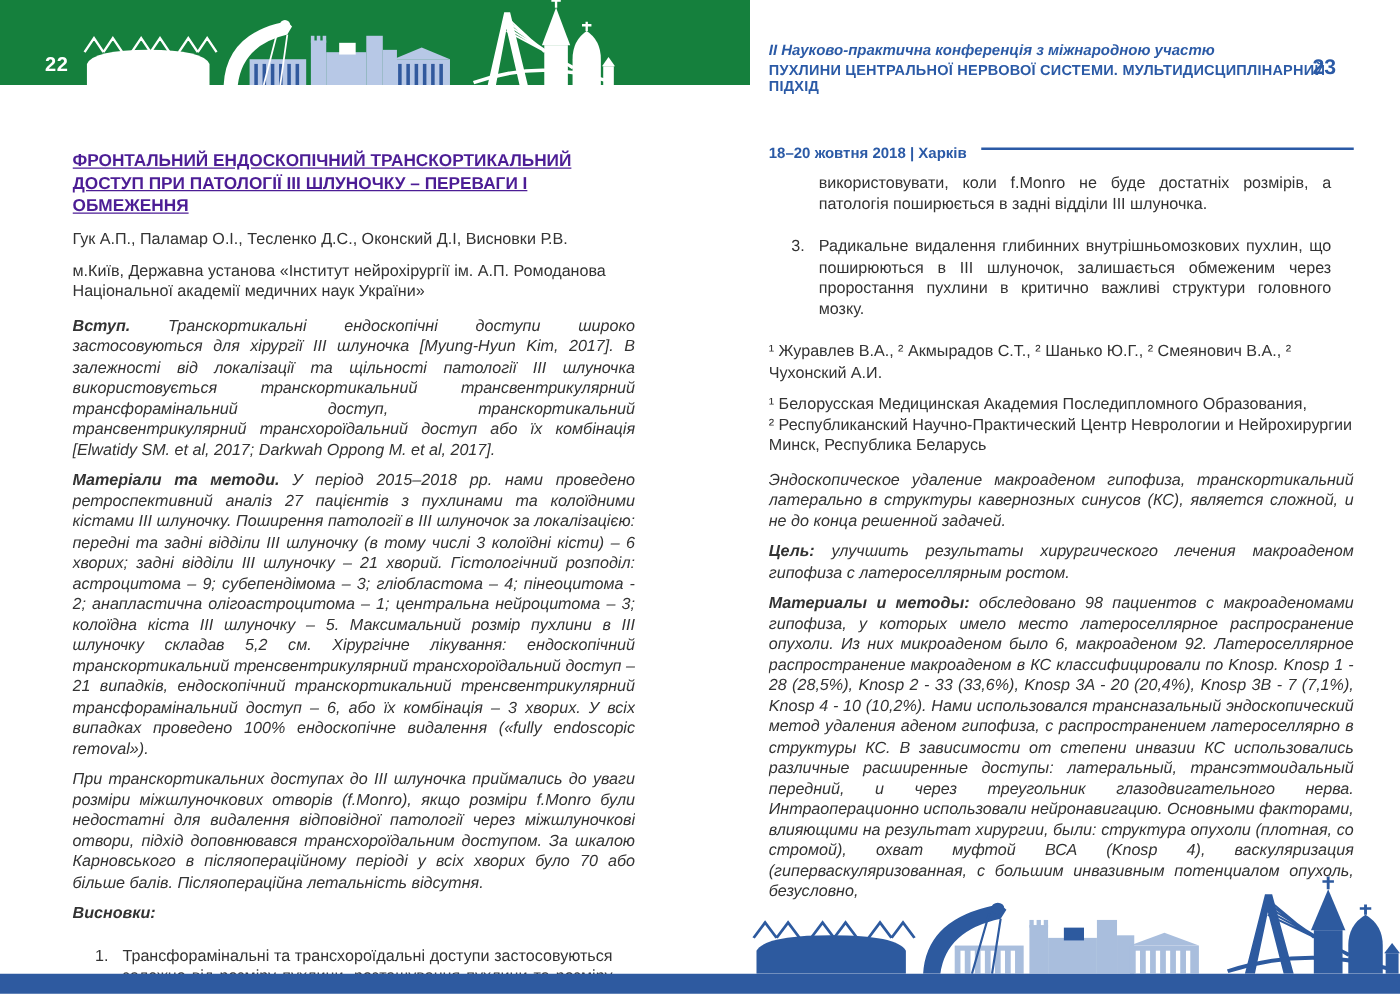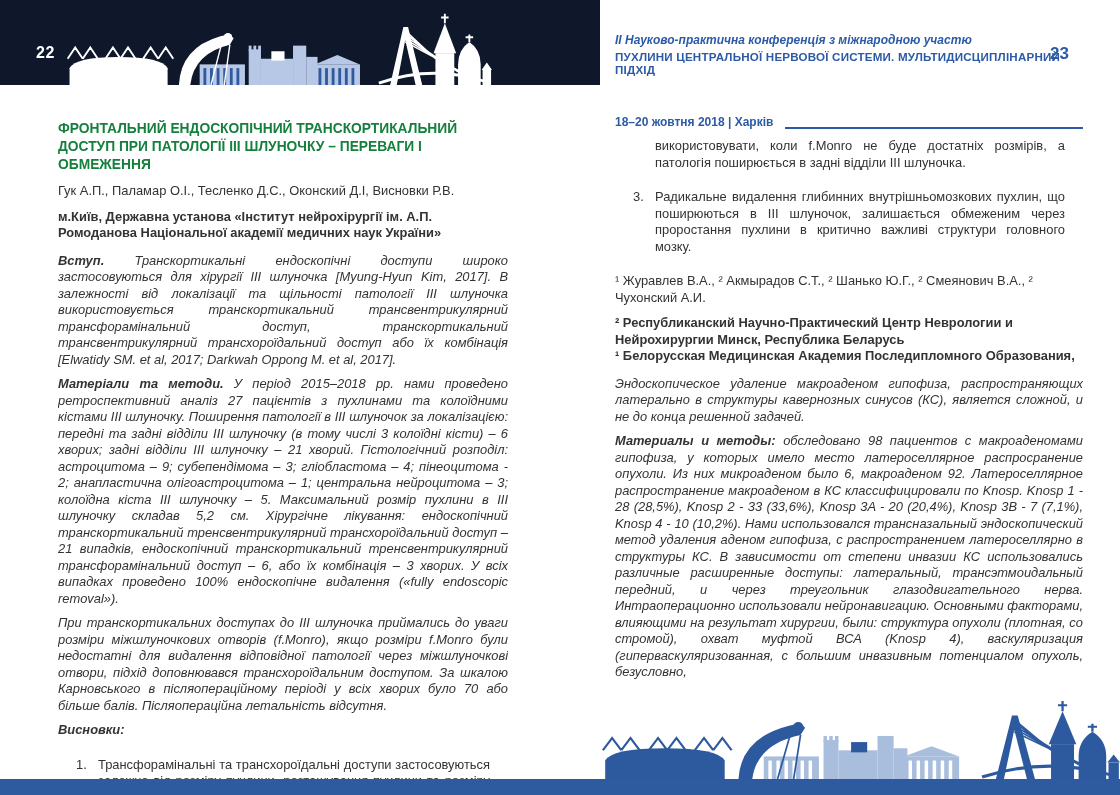--- a/index.html
+++ b/index.html
@@ -6,56 +6,56 @@
   body{
     width:1120px;height:795px;position:relative;overflow:hidden;
     background:#ffffff;
     font-family:"Liberation Sans","DejaVu Sans",sans-serif;
     color:#333333;
   }
   .spread{position:absolute;inset:0;}
 
   
   .banner{
-    position:absolute;left:0;top:0;width:600px;height:85px;
-    background:#0f172a;
+    position:absolute;left:0;top:0;width:600px;height:68px;
+    background:#15803d;
   }
   .banner .pn{
     position:absolute;left:36px;top:44px;
     color:#ffffff;font-weight:bold;font-size:16px;letter-spacing:.5px;
   }
   .skyline{position:absolute;}
   .skyline-top{left:62px;bottom:0;--m:#ffffff;--a:#b7c8e6;--bg:#31599D;}
   .skyline-bottom{right:0;bottom:16px;--m:#2d5a9f;--a:#a9bedd;--bg:#ffffff;}
 
   
   .conf-header{
     position:absolute;left:615px;top:33px;width:468px;
     color:#2B5AA6;
   }
   .ch1{font-size:12px;font-weight:bold;margin-bottom:3px;font-style:italic;}
   .ch2{font-size:11.6px;font-weight:bold;letter-spacing:.2px;margin-bottom:6px;}
-  .ch3row{display:flex;align-items:flex-end;font-size:12px;font-weight:bold;margin-top:39px;}
+  .ch3row{display:flex;align-items:flex-start;font-size:12px;font-weight:bold;margin-top:39px;}
   .ch3row .rule{flex:1;height:2px;background:#2B5AA6;margin-left:12px;margin-top:3px;}
   .pn-right{
     position:absolute;left:1050px;top:44px;
     color:#2B5AA6;font-weight:bold;font-size:17px;
   }
 
   
   .col{position:absolute;font-size:12.9px;line-height:16.5px;}
   .col-left{left:58px;top:120px;width:450px;height:660px;overflow:hidden;}
   .col-right{left:615px;top:120px;width:468px;height:610px;overflow:hidden;}
 
   h2.abs-title{
     margin:0 0 9px 0;
-    color:#15803d;font-size:13.8px;line-height:18px;font-weight:bold;
+    color:#4c1d95;font-size:13.8px;line-height:18px;font-weight:bold;text-decoration:underline;
   }
   .authors{margin:0 0 9px 0;}
-  .affiliation{margin:0 0 11px 0;font-weight:bold;}
+  .affiliation{margin:0 0 11px 0;}
   p.body{margin:0 0 8px 0;text-align:justify;font-style:italic;}
   p.tight{margin:0 0 2px 0;}
   .lead{font-weight:bold;}
   .li{display:flex;margin:18px;}
   .li .num{flex:0 0 22px;}
   .li .itxt{flex:1;text-align:justify;}
   .mt-next-abs{margin-top:46px;}
 
   
   .bottom-bar{
@@ -163,26 +163,27 @@
       <span class="num"></span>
       <span class="itxt">використовувати, коли f.Monro не буде достатніх розмірів, а патологія поширюється в задні відділи ІІІ шлуночка.</span>
     </div>
     <div class="li">
       <span class="num">3.</span>
       <span class="itxt">Радикальне видалення глибинних внутрішньомозкових пухлин, що поширюються в ІІІ шлуночок, залишається обмеженим через проростання пухлини в критично важливі структури головного мозку.</span>
     </div>
 
     <div class="authors">¹ Журавлев В.А., ² Акмырадов С.Т., ² Шанько Ю.Г., ² Смеянович В.А., ² Чухонский А.И.</div>
     <div class="affiliation">
+      <div>¹ Белорусская Медицинская Академия Последипломного Образования,</div>
       <div>² Республиканский Научно-Практический Центр Неврологии и Нейрохирургии Минск, Республика Беларусь</div>
-      <div>¹ Белорусская Медицинская Академия Последипломного Образования,</div>
     </div>
 
-    <p class="body">Эндоскопическое удаление макроаденом гипофиза, распространяющих латерально в структуры кавернозных синусов (КС), является сложной, и не до конца решенной задачей.</p>
+    <p class="body">Эндоскопическое удаление макроаденом гипофиза, транскортикальний латерально в структуры кавернозных синусов (КС), является сложной, и не до конца решенной задачей.</p>
 
+    <p class="body"><b class="lead">Цель:</b> <span>улучшить результаты хирургического лечения макроаденом гипофиза с латероселлярным ростом.</span></p>
 
     <p class="body"><b class="lead">Материалы и методы:</b> <span>обследовано 98 пациентов с макроаденомами гипофиза, у которых имело место латероселлярное распросранение опухоли. Из них микроаденом было 6, макроаденом 92. Латероселлярное распространение макроаденом в КС классифицировали по Knosp. Knosp 1 - 28 (28,5%), Knosp 2 - 33 (33,6%), Knosp 3A - 20 (20,4%), Knosp 3B - 7 (7,1%), Knosp 4 - 10 (10,2%). Нами использовался трансназальный эндоскопический метод удаления аденом гипофиза, с распространением латероселлярно в структуры КС. В зависимости от степени инвазии КС использовались различные расширенные доступы: латеральный, трансэтмоидальный передний, и через треугольник глазодвигательного нерва. Интраоперационно использовали нейронавигацию. Основными факторами, влияющими на результат хирургии, были: структура опухоли (плотная, со стромой), охват муфтой ВСА (Knosp 4), васкуляризация (гиперваскуляризованная, с большим инвазивным потенциалом опухоль, безусловно,</span></p>
   </div>
 
   <svg class="skyline skyline-bottom" viewBox="0 0 456 80" width="524" height="82" preserveAspectRatio="none">
       <use href="#skyline"></use>
     </svg>
   <div class="bottom-bar"></div>
 
 </div>

